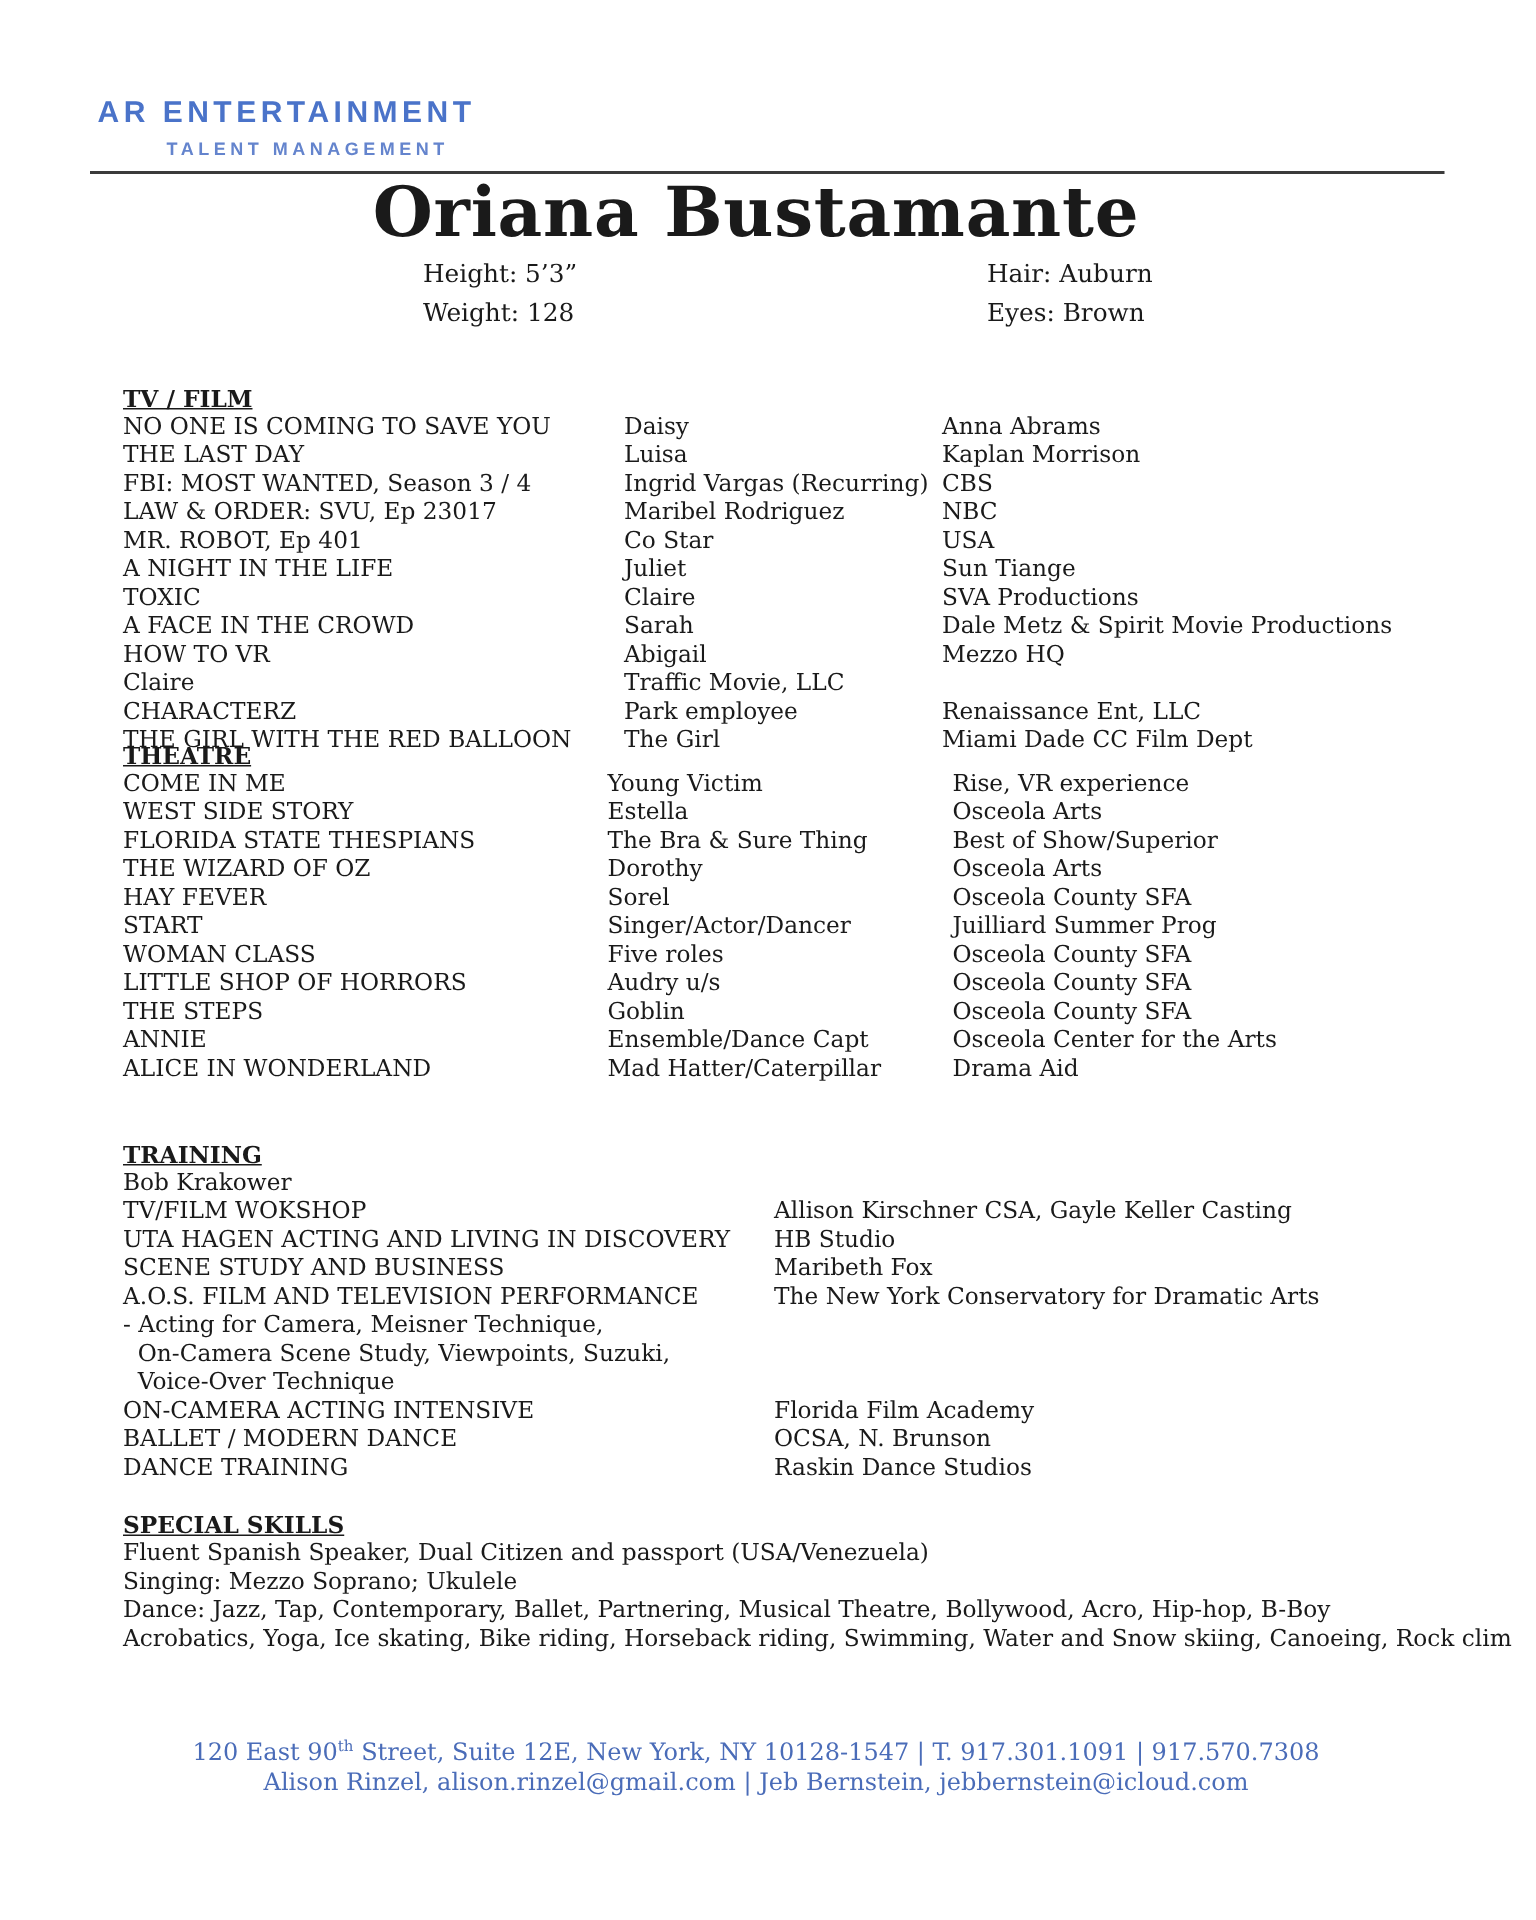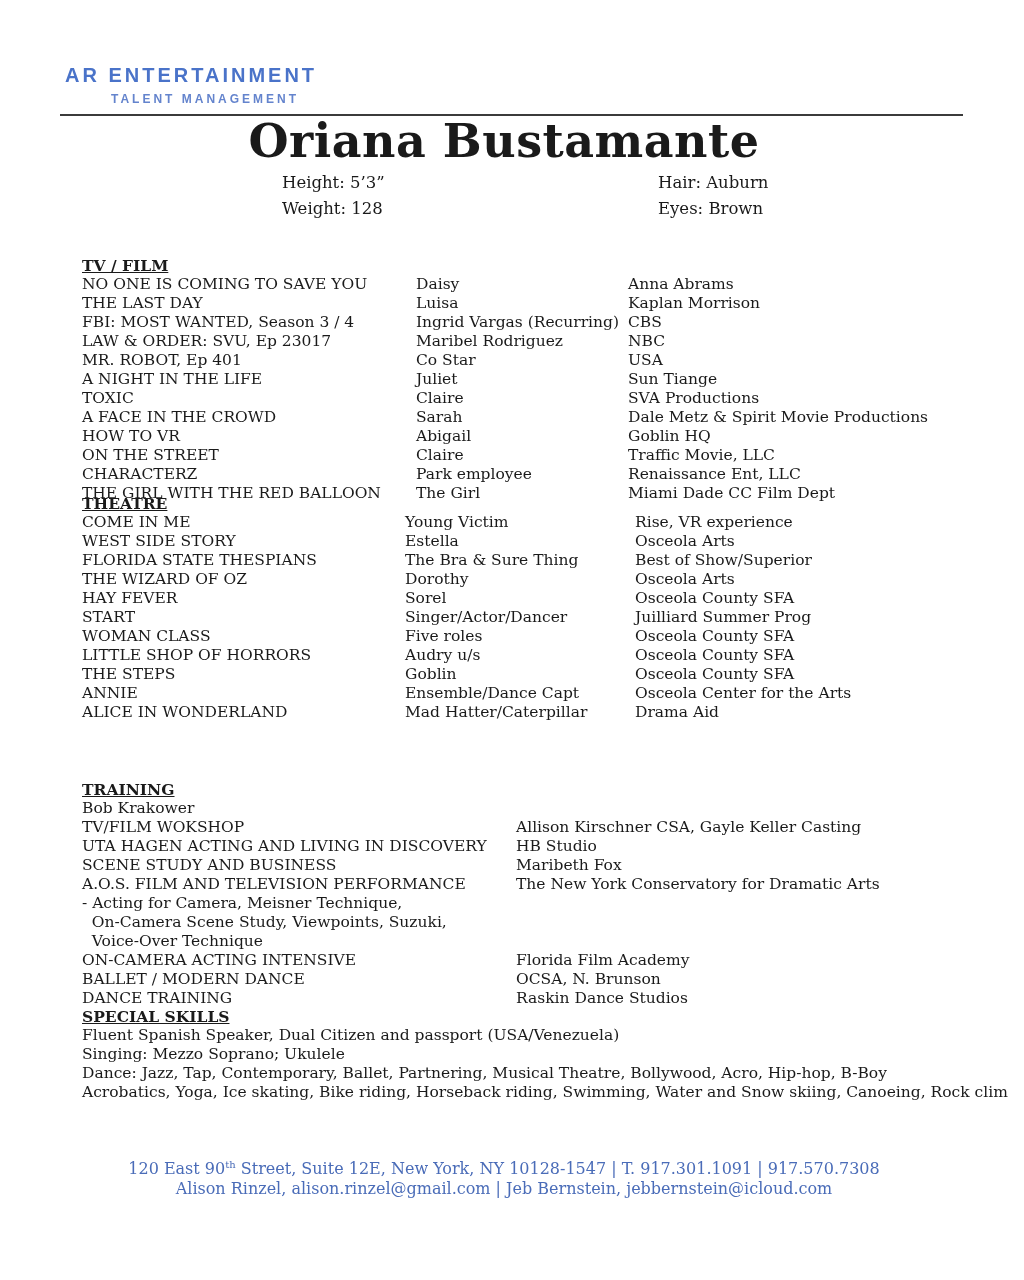--- a/index.html
+++ b/index.html
@@ -40,21 +40,21 @@
   
   .stats-col { position: absolute; top: 170px; font-size: 16.5px; }
   .stats-left { left: 282px; }
   .stats-right { left: 658px; }
   .stat { line-height: 26px; white-space: nowrap; }
 
   
   .section { position: absolute; left: 82px; right: 40px; }
   .section-tv { top: 244px; margin-top: 12px; }
   .section-theatre { top: 494px; }
-  .section-training { top: 760px; margin-top: 20px; }
+  .section-training { top: 760px; }
   .section-skills { top: 1007px; }
   .section h2 {
     margin: 0; font-size: 15.5px; font-weight: bold;
     text-decoration: underline; line-height: 19px; white-space: nowrap;
   }
   .row { display: grid; font-size: 15.5px; line-height: 19px; white-space: nowrap; }
   .section-tv .row { grid-template-columns: 334px 212px 1fr; }
   .section-theatre .row { grid-template-columns: 323px 230px 1fr; }
   .section-training .row { grid-template-columns: 434px 1fr; }
   .skill-line { margin: 0; font-size: 15.5px; line-height: 19px; white-space: nowrap; }
@@ -138,25 +138,24 @@
 
         <div class="row">
           <span>A FACE IN THE CROWD</span>
           <span>Sarah</span>
           <span>Dale Metz &amp; Spirit Movie Productions</span>
         </div>
 
         <div class="row">
           <span>HOW TO VR</span>
           <span>Abigail</span>
-          <span>Goblin HQ</span>
-        </div>
-
-        <div class="row">
-          <span>ON THE STREET</span>
+          <span>Mezzo HQ</span>
+        </div>
+
+        <div class="row">
           <span>Claire</span>
           <span>Traffic Movie, LLC</span>
         </div>
 
         <div class="row">
           <span>CHARACTERZ</span>
           <span>Park employee</span>
           <span>Renaissance Ent, LLC</span>
         </div>
 

